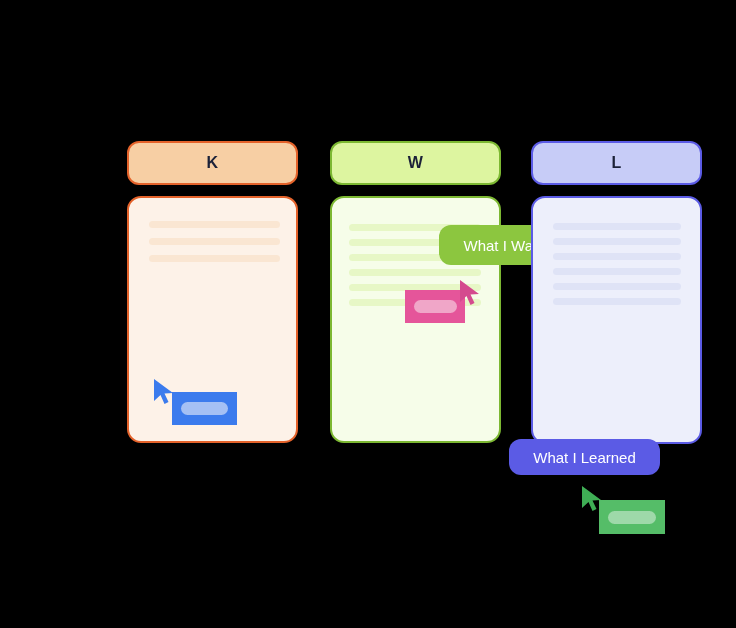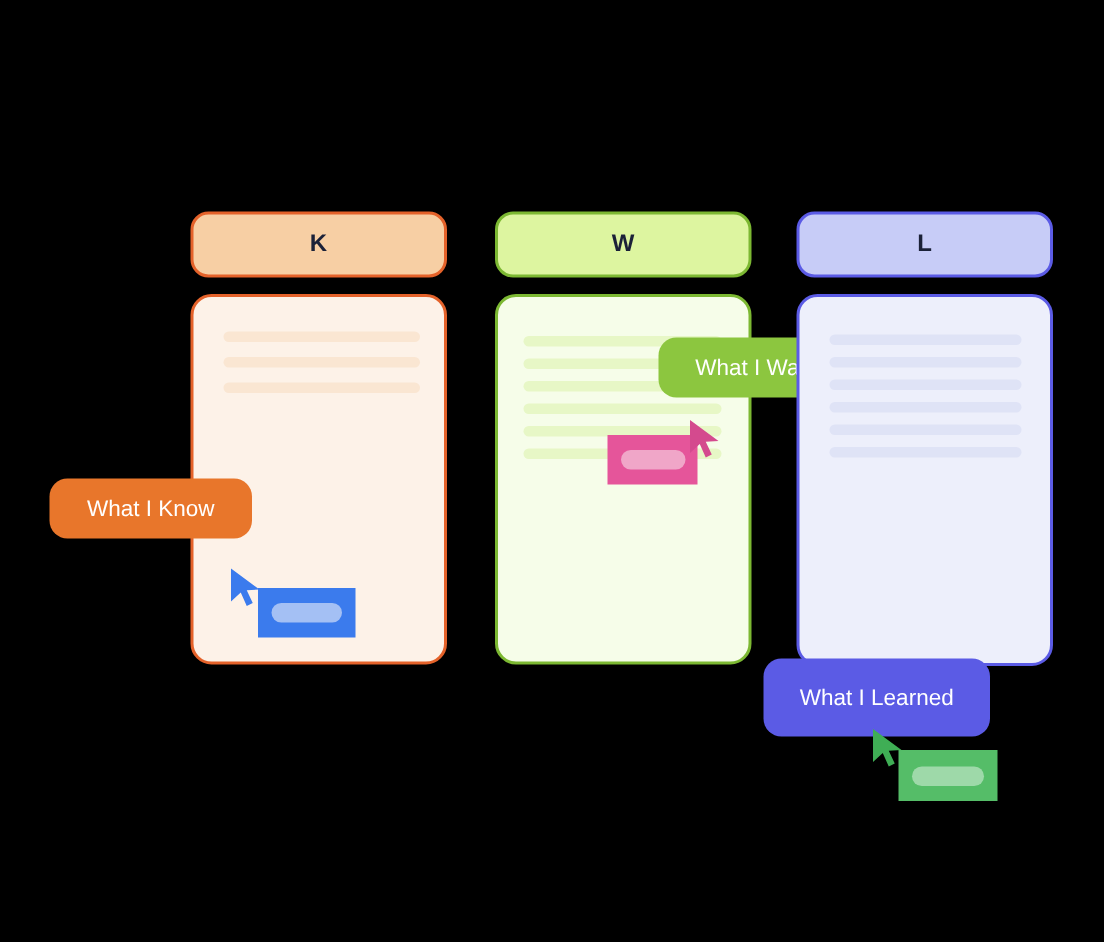--- a/index.html
+++ b/index.html
@@ -99,23 +99,20 @@
 
   <div class="col-header" id="hdr-k" style="left: 127px; top: 141px; width: 171px; height: 44px; background: rgb(247, 207, 164); border-color: rgb(228, 98, 42); color: rgb(27, 33, 56);">
     <span>K</span>
   </div>
   <div class="col-body" id="body-k" style="left: 127px; top: 196px; width: 171px; height: 247px; background: rgb(253, 242, 232); border-color: rgb(228, 98, 42);">
       <div class="text-line" style="left: 20px; top: 23px; width: 131px; background: rgb(250, 230, 210);"></div>
       <div class="text-line" style="left: 20px; top: 40px; width: 131px; background: rgb(250, 230, 210);"></div>
       <div class="text-line" style="left: 20px; top: 57px; width: 131px; background: rgb(250, 230, 210);"></div>
     </div>
 
-  <div class="pill" id="pill-k" style="left: 33px; top: 319px; width: 135px; height: 40px; background: rgb(232, 118, 43); color: rgb(255, 255, 255);">
-    <span>What I Know</span>
-  </div>
 
   <div class="sel-box" id="sel-k" style="left: 172px; top: 392px; width: 65px; height: 33px; background: rgb(59, 123, 237);">
     <div class="inner-bar" style="width: 47px; height: 13px; background: rgb(164, 192, 244);"></div>
   </div>
 
   <div class="cursor" id="cur-k" style="left: 152px; top: 377px;">
     <svg viewBox="0 0 26 30" xmlns="http://www.w3.org/2000/svg">
       <path d="M2 2 L2 24 L8.5 18 L12.5 27 L16.5 25 L12.5 16.5 L21 16 Z" fill="#3b7bed"></path>
     </svg>
   </div>
@@ -151,21 +148,21 @@
   </div>
   <div class="col-body" id="body-l" style="left: 531px; top: 196px; width: 171px; height: 248px; background: rgb(237, 239, 251); border-color: rgb(91, 91, 229);">
       <div class="text-line" style="left: 20px; top: 25px; width: 128px; background: rgb(223, 227, 246);"></div>
       <div class="text-line" style="left: 20px; top: 40px; width: 128px; background: rgb(223, 227, 246);"></div>
       <div class="text-line" style="left: 20px; top: 55px; width: 128px; background: rgb(223, 227, 246);"></div>
       <div class="text-line" style="left: 20px; top: 70px; width: 128px; background: rgb(223, 227, 246);"></div>
       <div class="text-line" style="left: 20px; top: 85px; width: 128px; background: rgb(223, 227, 246);"></div>
       <div class="text-line" style="left: 20px; top: 100px; width: 128px; background: rgb(223, 227, 246);"></div>
     </div>
 
-  <div class="pill" id="pill-l" style="left: 509px; top: 439px; width: 151px; height: 52px; background: rgb(91, 91, 229); color: rgb(255, 255, 255);">
+  <div class="pill" id="pill-l" style="left: 509px; top: 439px; width: 151px; height: 36px; background: rgb(91, 91, 229); color: rgb(255, 255, 255);">
     <span>What I Learned</span>
   </div>
 
   <div class="sel-box" id="sel-l" style="left: 599px; top: 500px; width: 66px; height: 34px; background: rgb(85, 189, 104);">
     <div class="inner-bar" style="width: 48px; height: 13px; background: rgb(158, 217, 169);"></div>
   </div>
 
   <div class="cursor" id="cur-l" style="left: 580px; top: 484px;">
     <svg viewBox="0 0 26 30" xmlns="http://www.w3.org/2000/svg">
       <path d="M2 2 L2 24 L8.5 18 L12.5 27 L16.5 25 L12.5 16.5 L21 16 Z" fill="#3fae55"></path>

